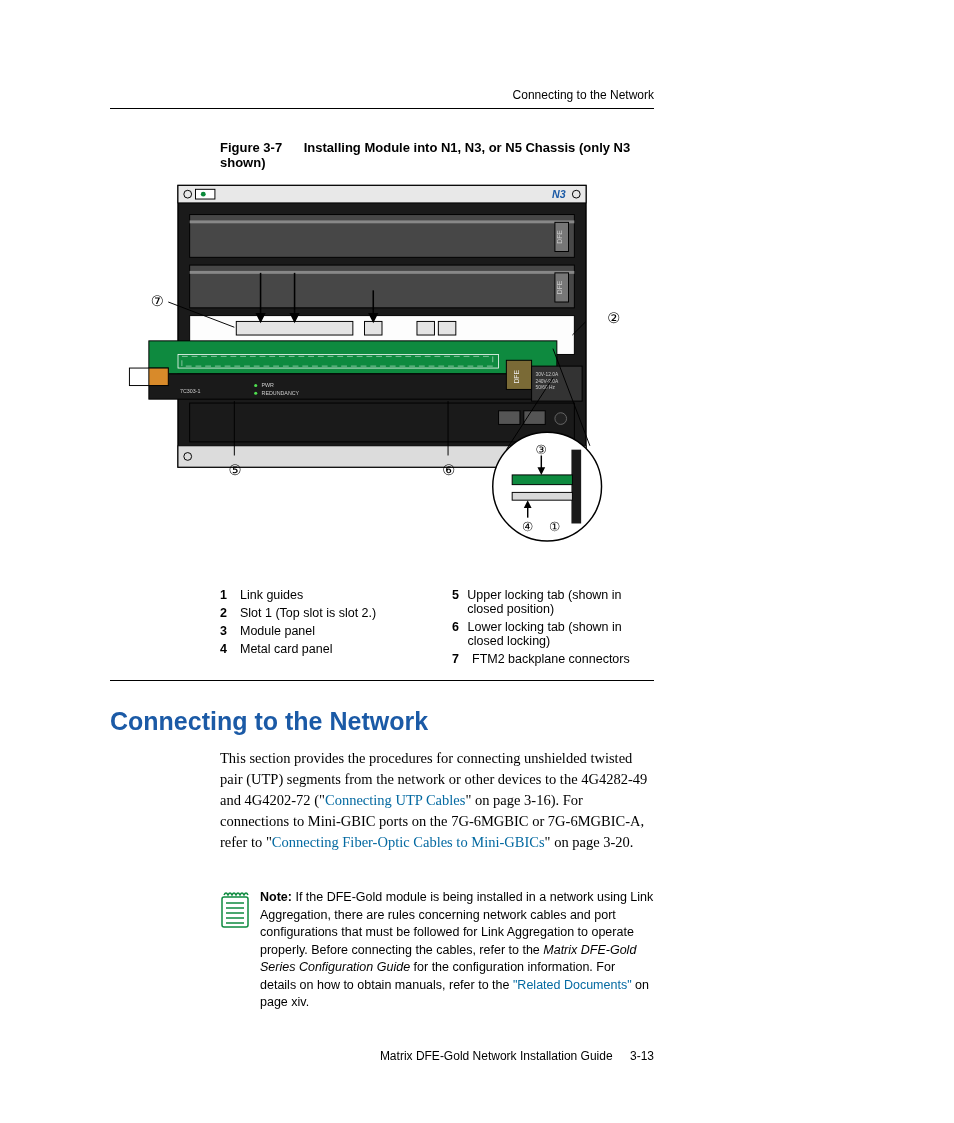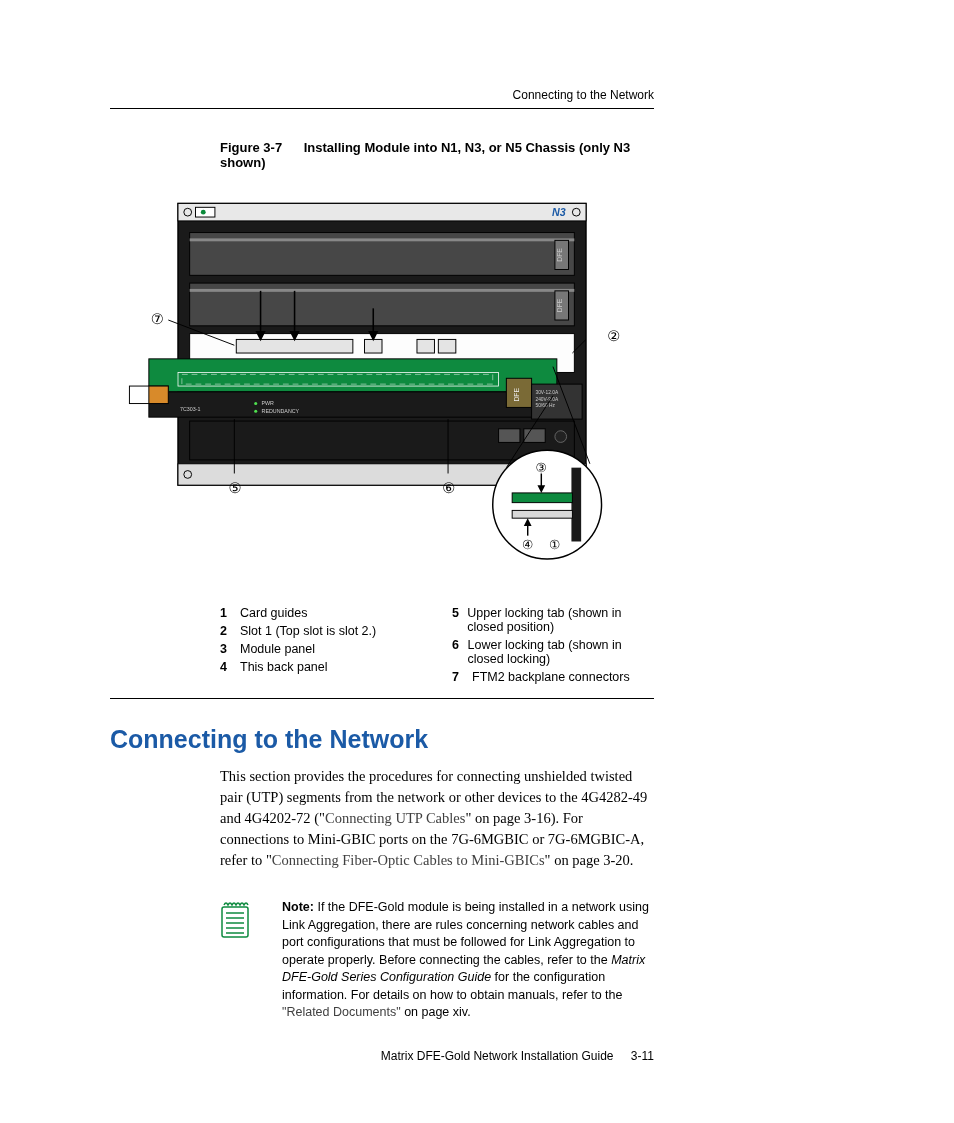--- a/index.html
+++ b/index.html
@@ -31,21 +31,21 @@
     left: 110px;
     right: 110px;
     border-top: 1px solid #000;
   }
   .content {
     margin-top: 50px;
   }
   .fig-caption {
     font-weight: bold;
     font-size: 13px;
-    margin: 0 0 18px 110px;
+    margin: 0 0 0 110px;
   }
   .fig-caption .fignum { margin-right: 18px; }
   .figure-wrap {
     display: flex;
     justify-content: flex-start;
     margin-bottom: 18px;
   }
   .figure-svg { width: 560px; height: 400px; }
   .legend-block {
     margin: 0 0 6px 110px;
@@ -67,25 +67,25 @@
     font-weight: bold;
     margin: 0 0 12px 0;
   }
   .body-text {
     margin-left: 110px;
     font-family: "Book Antiqua", Palatino, Georgia, serif;
     font-size: 14.5px;
     line-height: 1.45;
   }
   .body-text p { margin: 0 0 0 0; }
-  a.xref { color: #404040; text-decoration: none; }
+  a.xref { color: #0369a1; text-decoration: none; }
   .note-block {
-    margin: 28px 0 0 110px;
+    margin: 36px 0 0 110px;
     display: flex;
-    gap: 30px;
+    gap: 8px;
     font-size: 12.5px;
     line-height: 1.4;
     font-family: Arial, Helvetica, sans-serif;
   }
   .note-icon { width: 32px; flex: 0 0 32px; }
   .note-text .bold { font-weight: bold; }
   .note-text .ital { font-style: italic; }
   .footer {
     position: absolute;
     bottom: 60px;
@@ -216,33 +216,33 @@
 
         <line x1="348" y1="288" x2="348" y2="232" stroke="#000"></line>
         <text x="342" y="308" font-size="15">⑥</text>
       </svg>
     </div>
 
     <div class="legend-block">
       <div class="legend-col">
         <div class="legend-row">
             <span class="legend-num">1</span>
-            <span class="legend-txt">Card guides</span>
+            <span class="legend-txt">Link guides</span>
           </div>
         <div class="legend-row">
             <span class="legend-num">2</span>
             <span class="legend-txt">Slot 1 (Top slot is slot 2.)</span>
           </div>
         <div class="legend-row">
             <span class="legend-num">3</span>
             <span class="legend-txt">Module panel</span>
           </div>
         <div class="legend-row">
             <span class="legend-num">4</span>
-            <span class="legend-txt">This back panel</span>
+            <span class="legend-txt">Metal card panel</span>
           </div>
       </div>
       <div class="legend-col">
         <div class="legend-row">
             <span class="legend-num">5</span>
             <span class="legend-txt">Upper locking tab (shown in closed position)</span>
           </div>
         <div class="legend-row">
             <span class="legend-num">6</span>
             <span class="legend-txt">Lower locking tab (shown in closed locking)</span>
@@ -280,16 +280,16 @@
       </div>
       <div class="note-text">
         <span class="bold">Note: </span><span>If the DFE-Gold module is being installed in a network using Link Aggregation, there are rules concerning network cables and port configurations that must be followed for Link Aggregation to operate properly. Before connecting the cables, refer to the </span><span class="ital">Matrix DFE-Gold Series Configuration Guide</span><span> for the configuration information. For details on how to obtain manuals, refer to the </span><a class="xref" href="#">"Related Documents"</a><span>  on page xiv.</span>
       </div>
     </div>
 
   </div>
 
   <div class="footer">
     <span>Matrix DFE-Gold Network Installation Guide</span>
-    <span class="pagenum">3-11</span>
+    <span class="pagenum">3-13</span>
   </div>
 
 </div>
 
 </body></html>

